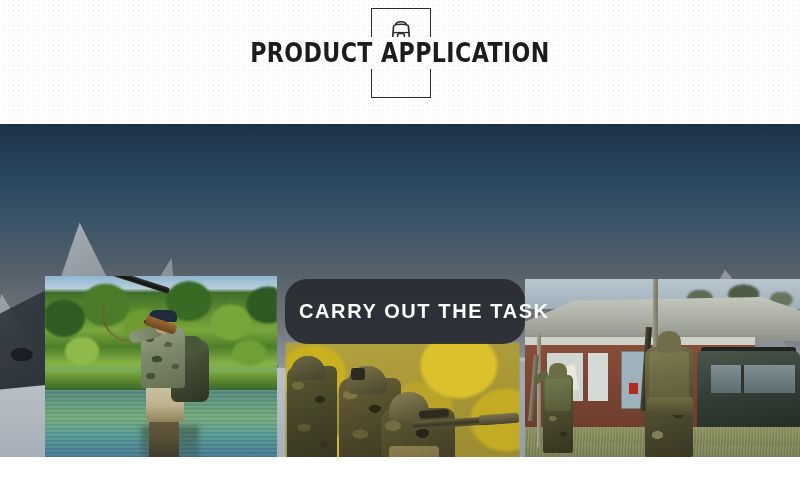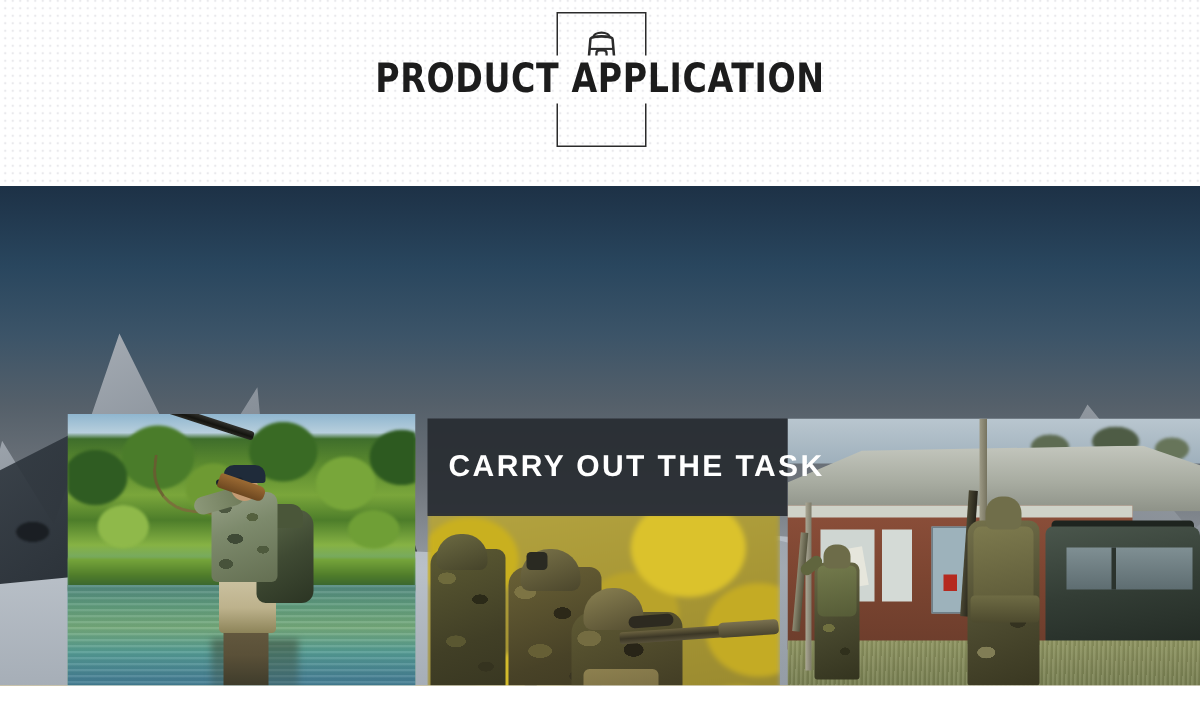--- a/index.html
+++ b/index.html
@@ -589,20 +589,21 @@
   .cap {
     position: absolute;
     background: rgba(40, 44, 50, 0.93);
     color: #ffffff;
     font-size: 20px;
     font-weight: bold;
     letter-spacing: 1.6px;
     display: flex;
     align-items: center;
     white-space: nowrap;
+    border-radius: 22px;
   }
   .cap-task {
     left: 285px; top: 155px; width: 240px; height: 65px;
     padding-left: 14px;
     box-sizing: border-box;
   }
 
   
   .footer-strip {
     position: absolute;

